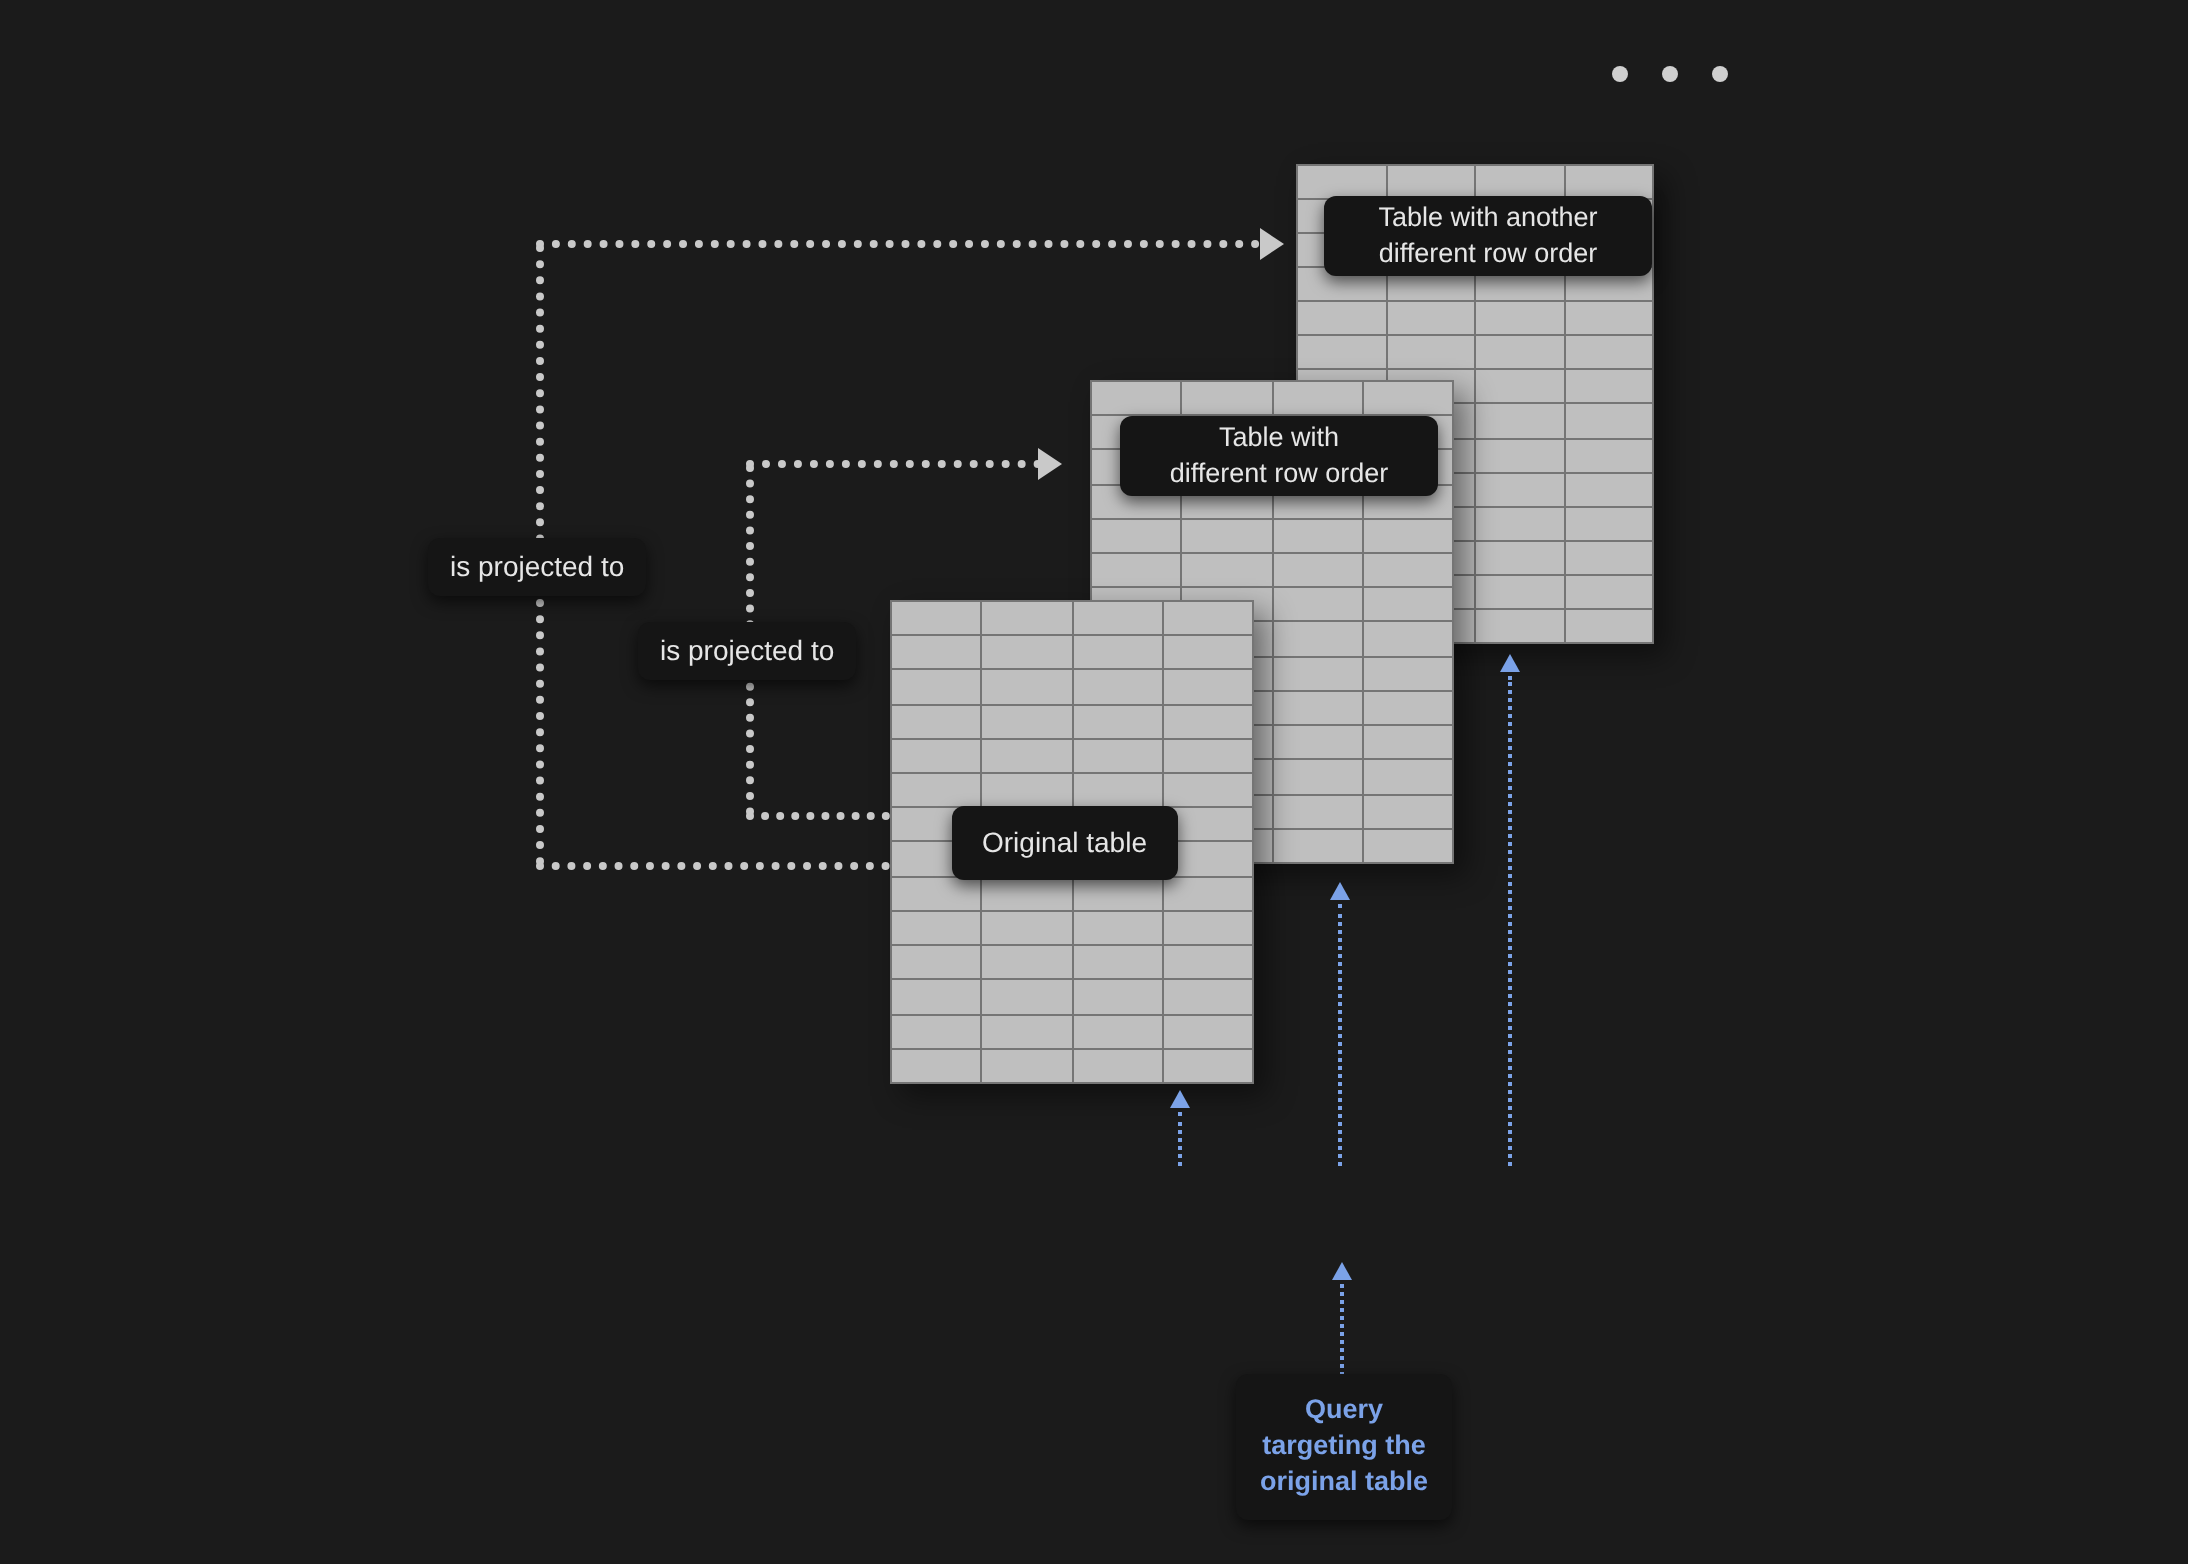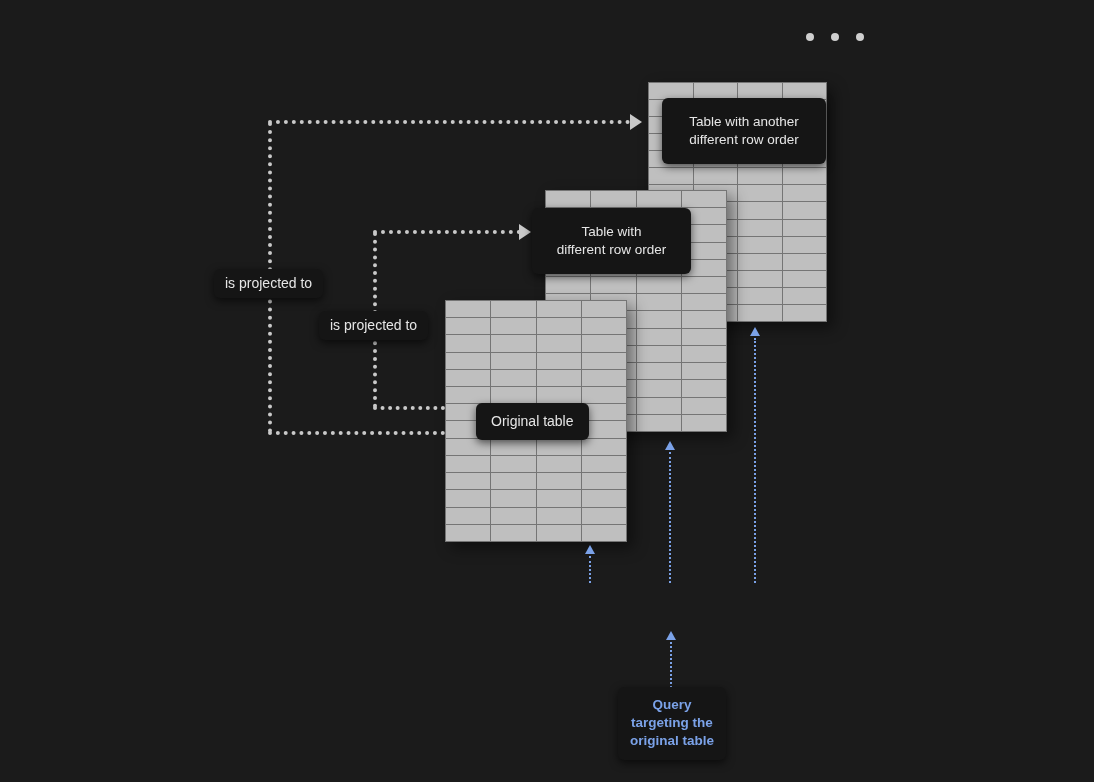--- a/index.html
+++ b/index.html
@@ -65,29 +65,29 @@
   .b3a{left:750px;top:327px;}
   .b4{left:670px;top:642px;height:46px;}
   .b4a{left:666px;top:631px;}
 
   
   .badge{
     position:absolute;z-index:5;
     background:var(--label-bg);
     color:var(--label-text);
     border-radius:6px;
-    padding:15px 9px;
+    padding:2px 9px;
     font-size:13.5px;
     line-height:1.35;
     text-align:center;
     white-space:pre-line;
     box-shadow:0 3px 8px rgba(0,0,0,0.6);
   }
   .lbl-another{left:662px;top:98px;width:146px;}
-  .lbl-diff{left:532px;top:208px;width:141px;text-align:center;}
+  .lbl-diff{left:560px;top:208px;width:141px;text-align:center;}
   .lbl-orig{left:476px;top:403px;padding:9px 15px;font-size:14px;}
   .lbl-proj1{left:214px;top:269px;font-size:14px;padding:5px 11px;}
   .lbl-proj2{left:319px;top:311px;font-size:14px;padding:5px 11px;}
   .lbl-routing{left:566px;top:583px;width:196px;}
   .lbl-query{left:618px;top:687px;width:90px;padding:9px 9px;color:var(--arrow-blue);font-weight:bold;}
 </style>
 </head>
 <body>
 
 <div class="canvas">

